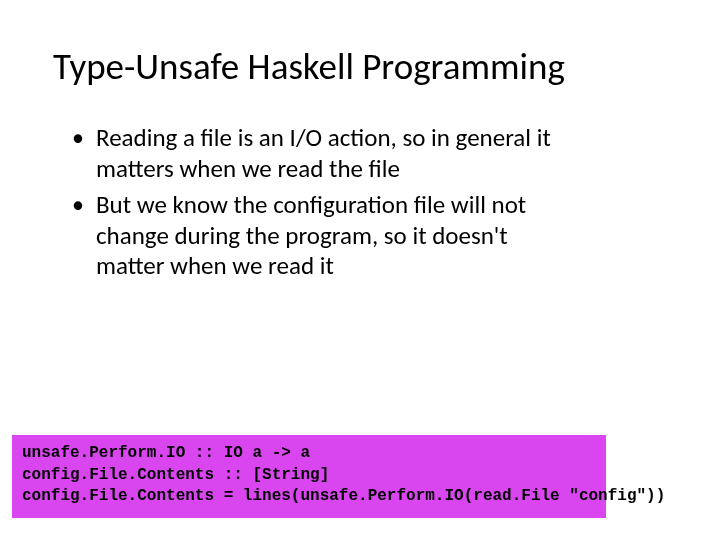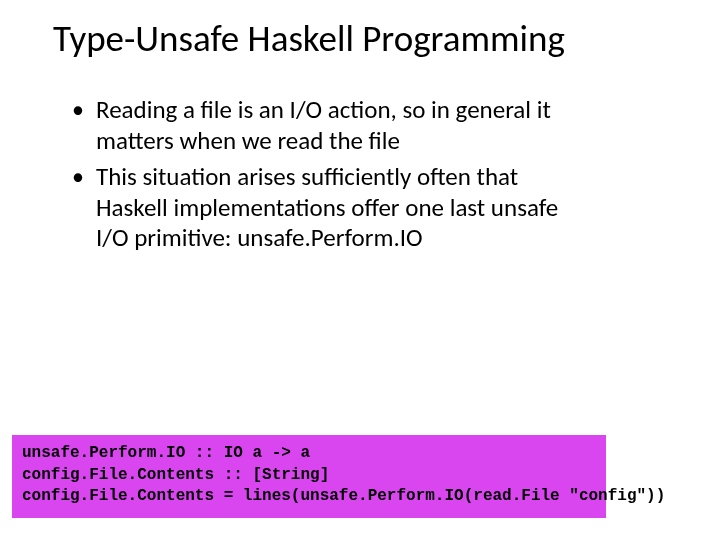--- a/index.html
+++ b/index.html
@@ -8,21 +8,21 @@
     width: 720px;
     height: 540px;
     background: #fff;
     font-family: Calibri, "Segoe UI", Arial, sans-serif;
     color: #000;
   }
   .slide {
     box-sizing: border-box;
     width: 618px;
     height: 540px;
-    padding: 8px 32px 10px 32px;
+    padding: 36px 32px 10px 32px;
     position: relative;
   }
   .title {
     font-size: 37px;
     text-align: center;
     margin: 8px 0 34px 0;
     font-weight: 400;
   }
   ul.bullets {
     list-style: none;
@@ -58,18 +58,18 @@
     box-sizing: border-box;
   }
 </style>
 </head>
 <body>
 
 <div class="slide">
   <h1 class="title">Type-Unsafe Haskell Programming</h1>
   <ul class="bullets">
     <li>Reading a file is an I/O action, so in general it matters when we read the file</li>
-    <li>This situation arises sufficiently often that Haskell implementations offer one last unsafe I/O primitive: unsafe.Perform.IO</li>
+    <li>But we know the configuration file will not change during the program, so it doesn't matter when we read it</li>
   </ul>
   <div class="codebox"><span>unsafe.Perform.IO :: IO a -&gt; a</span>
 <span>config.File.Contents :: [String]</span>
 <span>config.File.Contents = lines(unsafe.Perform.IO(read.File "config"))</span></div>
 </div>
 
 </body></html>

